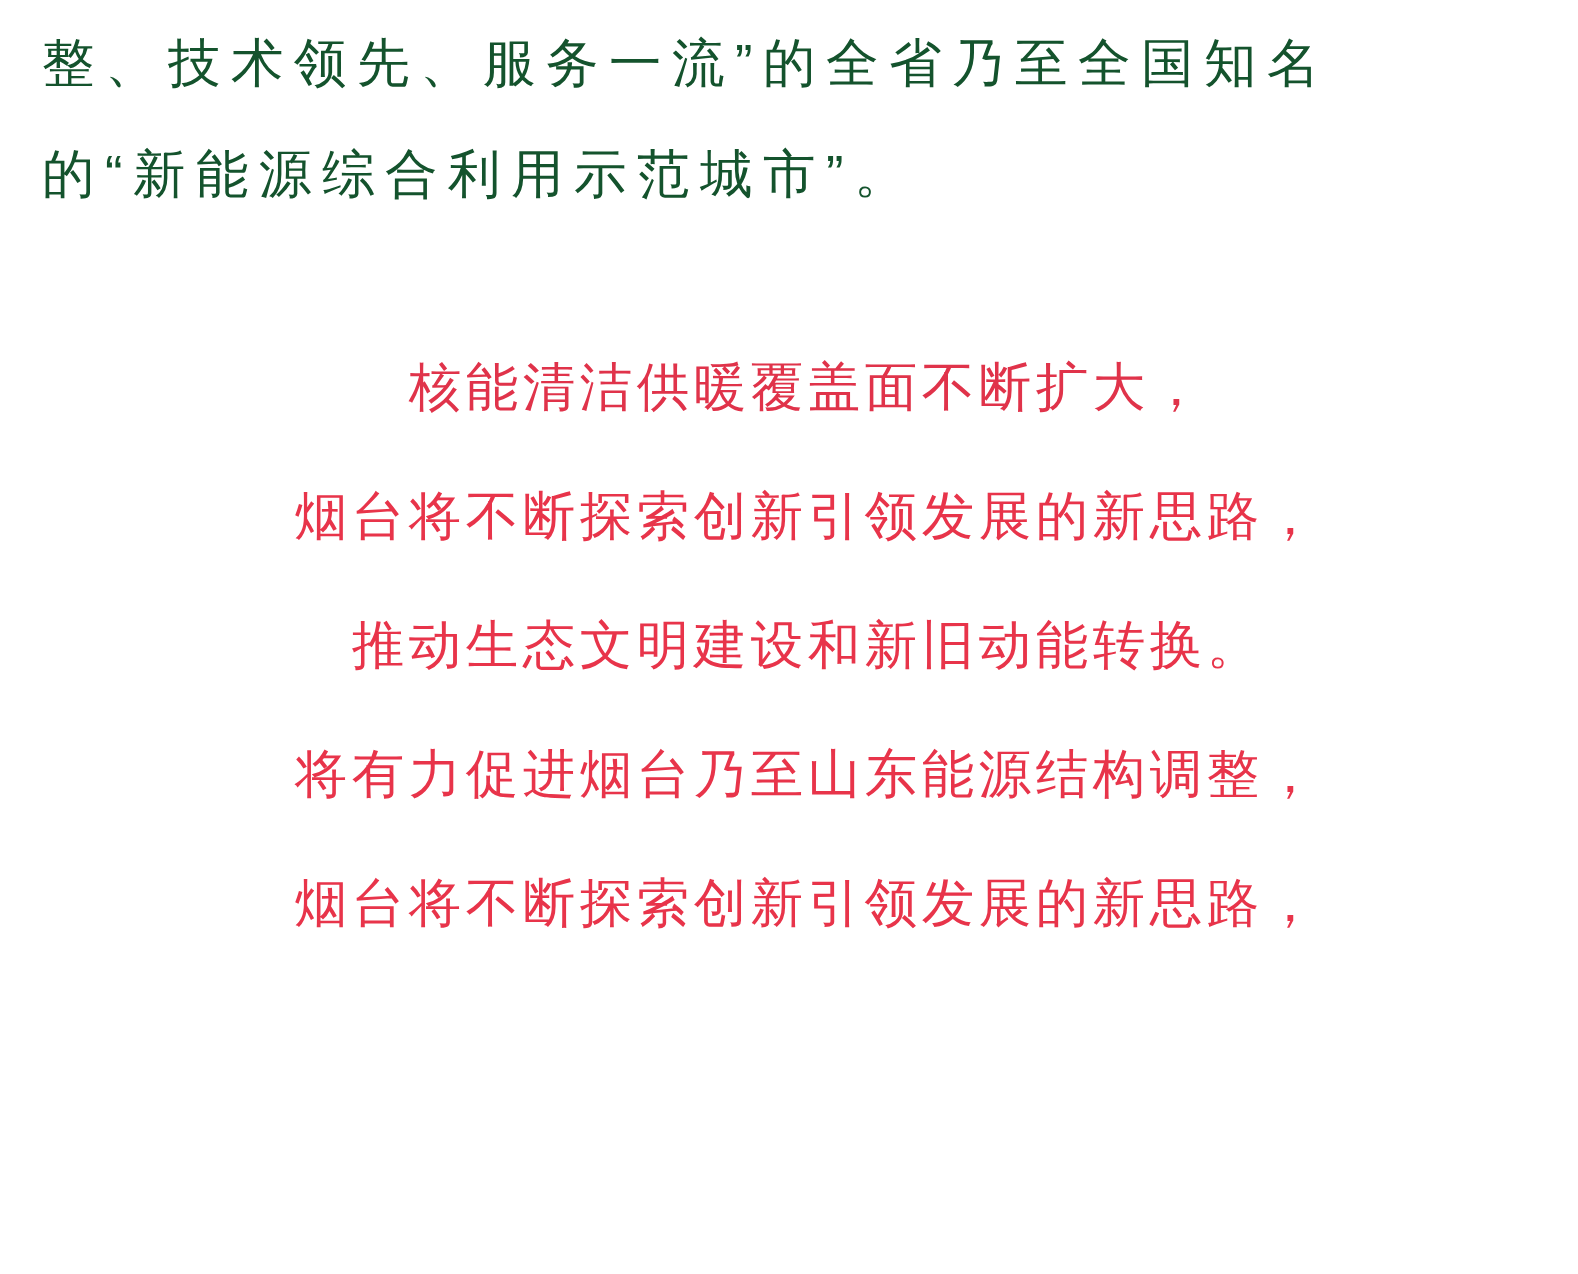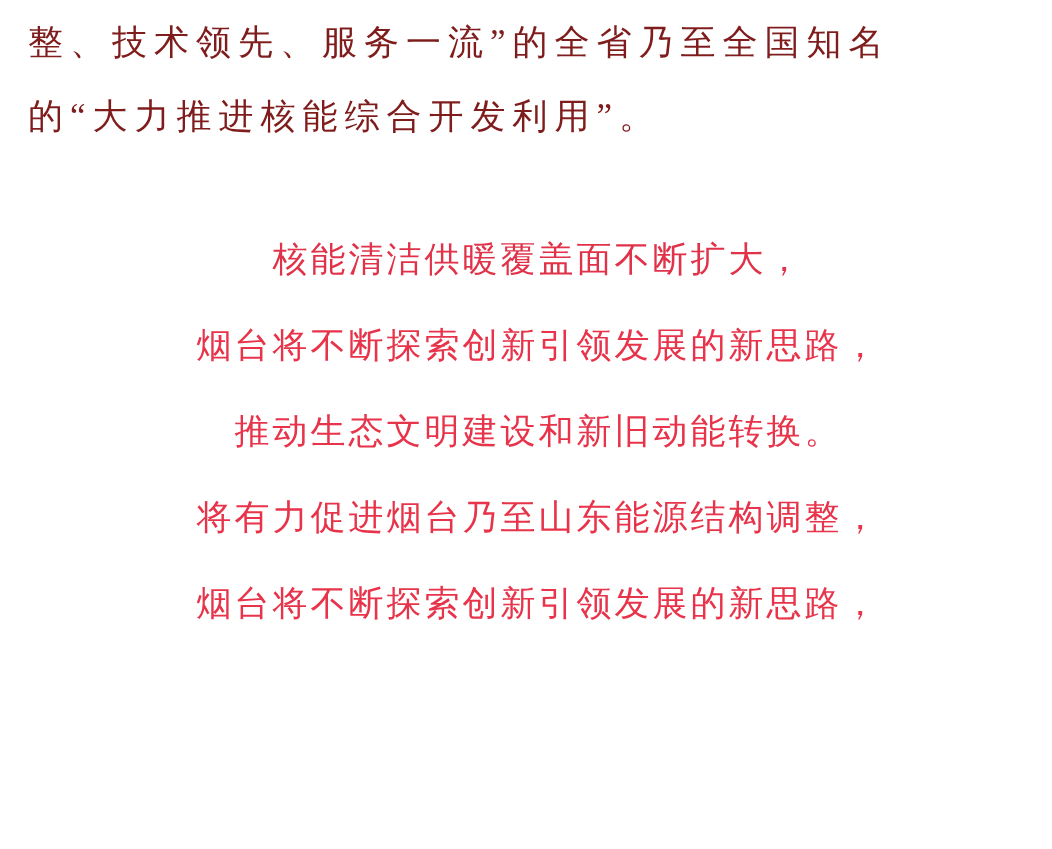--- a/index.html
+++ b/index.html
@@ -19,26 +19,26 @@
     box-sizing: border-box;
     padding: 0;
     position: relative;
     background: #ffffff;
   }
   .intro-block {
     padding: 0 28px;
     padding-top: 6px;
   }
   .intro-line {
-    color: #7f1d1d;
+    color: #14532d;
     font-size: 35px;
     line-height: 74px;
     letter-spacing: 7px;
     white-space: nowrap;
-    font-family: Liberation Serif, serif;
+    font-family: Liberation Sans, sans-serif;
   }
   .highlight-block {
     margin-top: 62px;
     text-align: center;
   }
   .highlight-line {
     color: #e8344a;
     font-size: 35px;
     line-height: 86px;
     letter-spacing: 3px;
@@ -50,21 +50,21 @@
     color: #e0334a;
   }
 </style>
 </head>
 <body>
 
 <div class="page">
 
   <div class="intro-block">
     <div class="intro-line">整、技术领先、服务一流”的全省乃至全国知名</div>
-    <div class="intro-line">的“大力推进核能综合开发利用”。</div>
+    <div class="intro-line">的“新能源综合利用示范城市”。</div>
   </div>
 
   <div class="highlight-block">
     <div class="highlight-line first">核能清洁供暖覆盖面不断扩大，</div>
     <div class="highlight-line">烟台将不断探索创新引领发展的新思路，</div>
     <div class="highlight-line">推动生态文明建设和新旧动能转换。</div>
     <div class="highlight-line">将有力促进烟台乃至山东能源结构调整，</div>
     <div class="highlight-line">烟台将不断探索创新引领发展的新思路，</div>
   </div>
 

